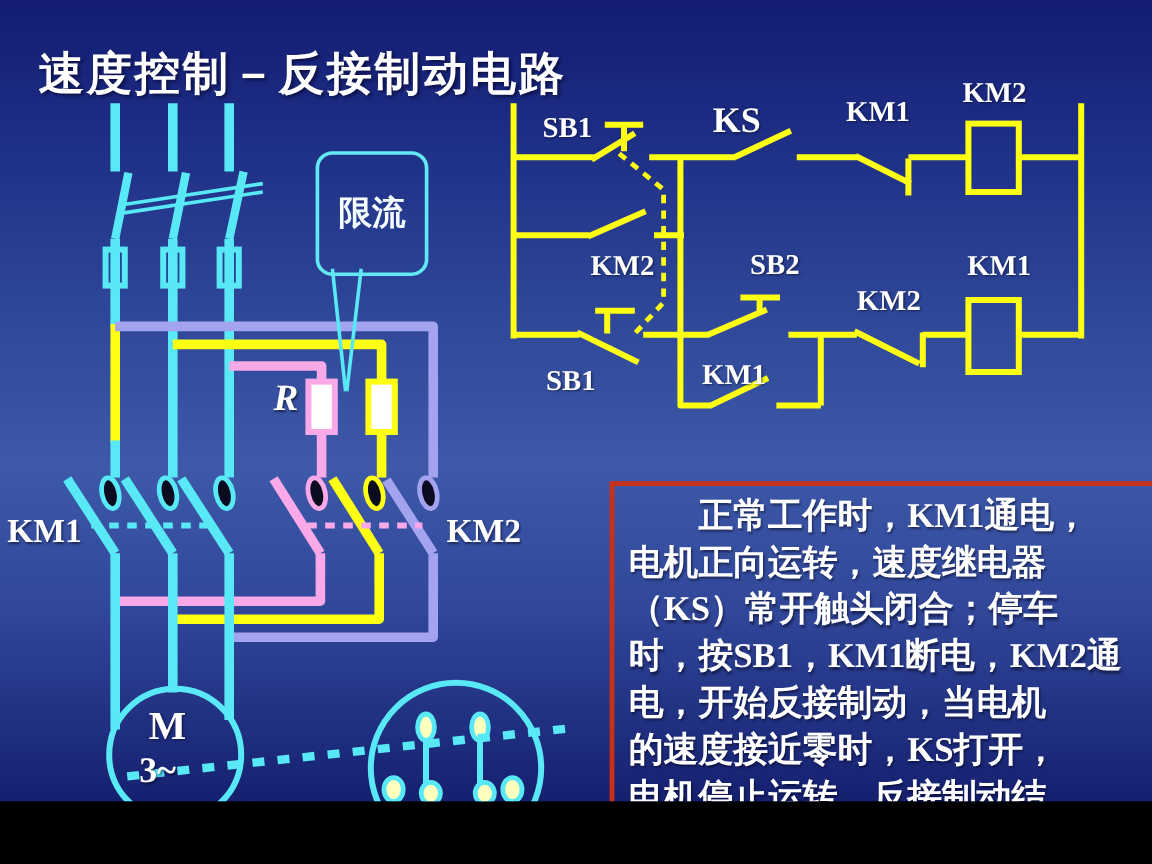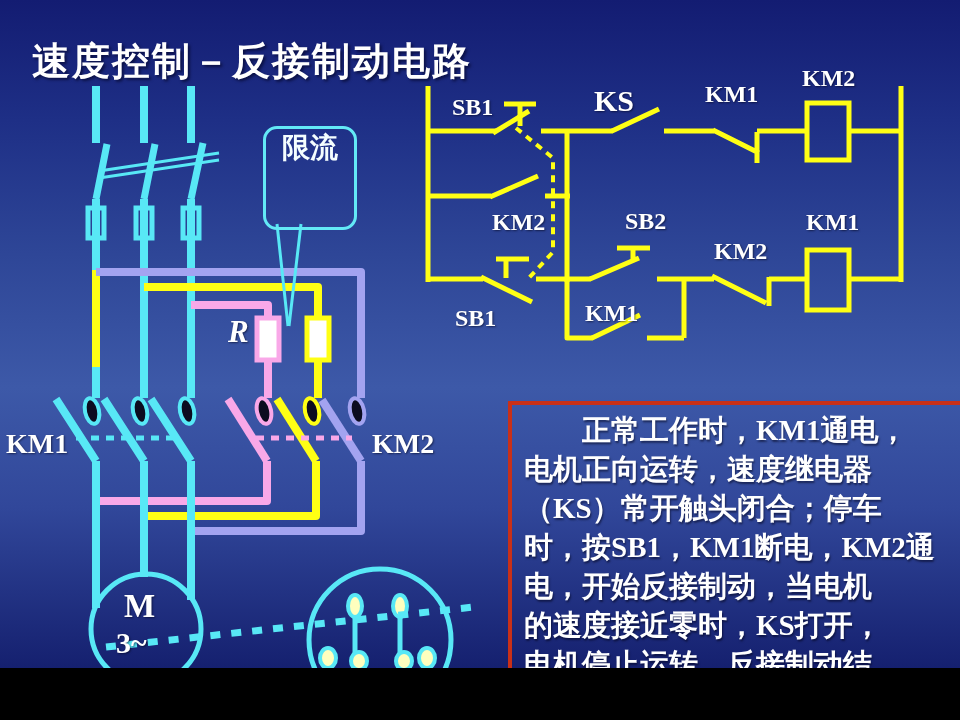--- a/index.html
+++ b/index.html
@@ -12,21 +12,21 @@
   svg .ln{fill:none;stroke-linecap:butt;}
   svg .rj{stroke-linejoin:round;}
   .wc{stroke:#58e8f6;} .wy{stroke:#ffff14;} .wp{stroke:#f9a8e8;} .wv{stroke:#a3a3f0;}
   .sw8{stroke-width:8;} .sw7{stroke-width:7;} .sw5{stroke-width:5;} .sw4{stroke-width:4;} .sw3{stroke-width:3;}
   .lbl{position:absolute;color:#ffffff;font-weight:bold;font-size:24px;line-height:1;white-space:nowrap;
        text-shadow:1px 1px 2px rgba(0,0,20,.55);}
   .title{position:absolute;left:32px;top:36px;font-size:38px;font-weight:bold;color:#ffffff;
          letter-spacing:2px;white-space:nowrap;text-shadow:2px 2px 3px rgba(0,0,30,.6);}
   .callout{position:absolute;left:263px;top:126px;width:88px;height:98px;border:3px solid #63e9f6;
            border-radius:14px;color:#f4feff;font-size:28px;font-weight:bold;text-align:center;
-           display:flex;justify-content:center;gap:6px;}
+           display:flex;flex-direction:column;justify-content:center;gap:6px;}
   .note-box{position:absolute;left:508px;top:401px;width:480px;height:340px;
             border:4px solid #c93018;padding:6px 0 0 12px;box-sizing:border-box;}
   .note-line{color:#ffffff;font-size:29px;line-height:39px;font-weight:bold;white-space:nowrap;
              text-shadow:1px 2px 2px rgba(0,0,20,.5);}
   .watermark{position:absolute;left:648px;top:674px;z-index:5;color:#ffffff;font-weight:bold;font-size:28px;
              font-family:"Liberation Sans","DejaVu Sans",sans-serif;white-space:nowrap;
              text-shadow:-2px -2px 0 #000,2px -2px 0 #000,-2px 2px 0 #000,2px 2px 0 #000,0 3px 3px #000;}
   .pagenum{position:absolute;left:872px;top:686px;z-index:4;color:#d5ddfb;font-size:19px;font-style:italic;margin-left:48px;}
 </style>
 </head>

